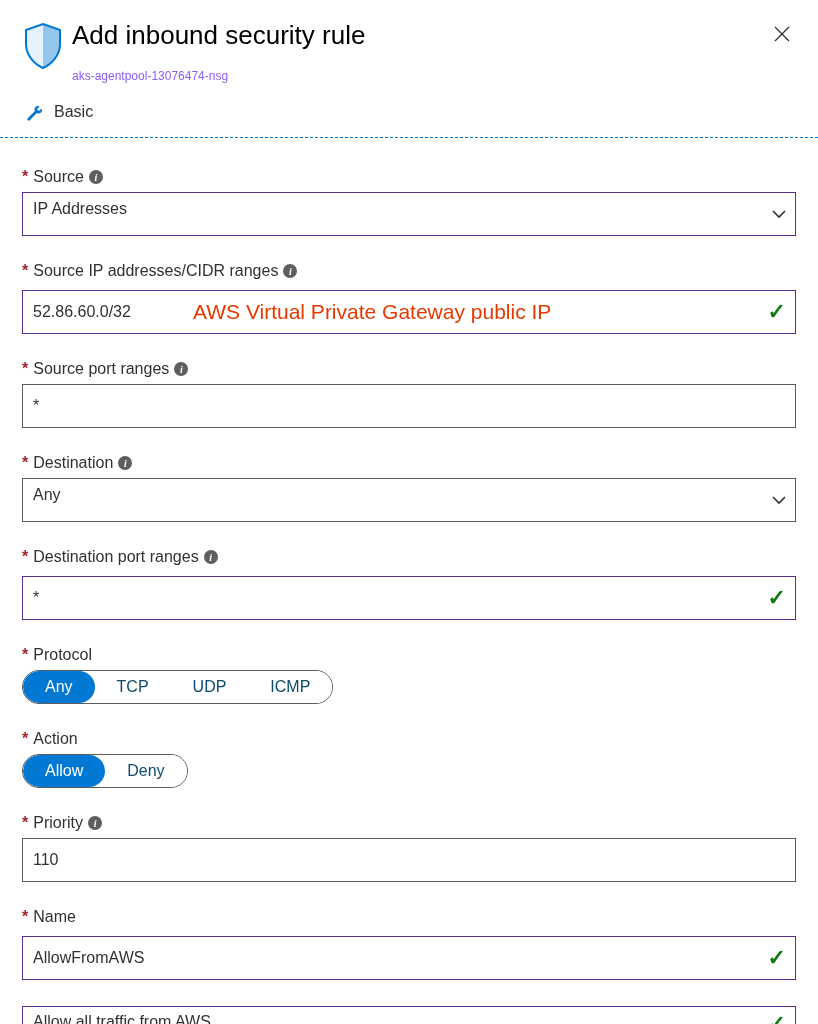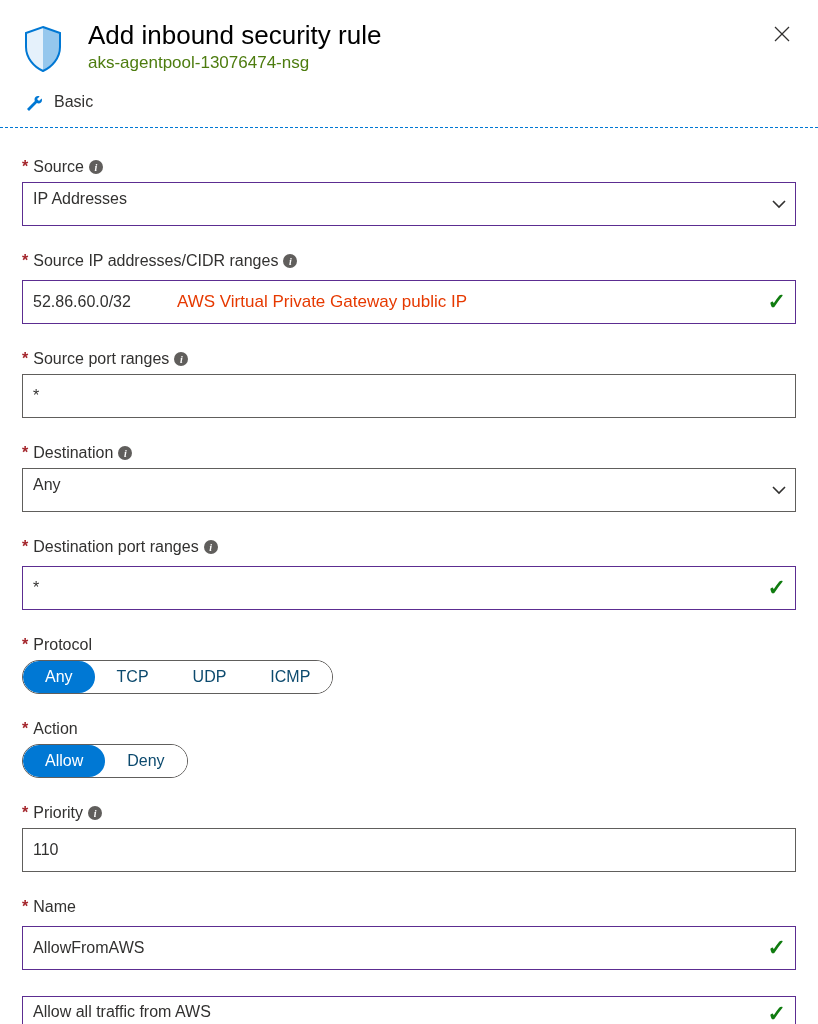--- a/index.html
+++ b/index.html
@@ -1,39 +1,39 @@
 <!DOCTYPE html>
 <html><head>
   <meta charset="utf-8">
   <style>
     * { box-sizing: border-box; margin: 0; padding: 0; font-family: 'Segoe UI', Arial, sans-serif; }
     body { background: #fff; width: 818px; height: 1024px; padding: 0; color: #323130; }
     .panel { padding: 20px 22px; }
-    .header-row { display: flex; align-items: flex-end; gap: 24px; position: relative; }
+    .header-row { display: flex; align-items: flex-start; gap: 8px; position: relative; }
     .shield-svg { flex-shrink: 0; margin-top: 2px; }
     .header-text { flex: 1; }
     .title { font-size: 26px; font-weight: 400; color: #000; line-height: 1.2; }
-    .subtitle { font-size: 17px; color: #4d7c0f; margin-top: 2px; }
+    .subtitle { font-size: 12px; color: #8b5cf6; margin-top: 18px; }
     .close-btn { position: absolute; right: 0; top: 0; width: 28px; height: 28px; background: none; border: none; cursor: pointer; display: flex; align-items: center; justify-content: center; }
     .basic-row { display: flex; gap: 8px; margin-top: 20px; margin-bottom: 12px; padding-left: 2px; }
     .basic-label { font-size: 16px; color: #323130; }
     .dashed-sep { border: none; border-top: 1px dashed #0078d4; margin: 0 -22px 30px -22px; }
     .form { padding: 0 0 0 0; }
     .field { margin-bottom: 26px; }
     .field-label { display: flex; align-items: center; gap: 5px; font-size: 16px; color: #323130; margin-bottom: 6px; }
     .req { color: #a4262c; font-weight: bold; }
     .info-icon { width: 14px; height: 14px; border-radius: 50%; background: #605e5c; color: #fff; display: inline-flex; align-items: center; justify-content: center; font-size: 10px; font-weight: bold; font-style: italic; font-family: Georgia, serif; cursor: help; }
     .input, .select, .textarea { width: 100%; border: 1px solid #605e5c; padding: 7px 10px; font-size: 16px; color: #323130; height: 44px; background: #fff; outline: none; }
     .input.valid, .select.valid, .textarea.valid { border: 1px solid #5c2d91; }
     .select { appearance: none; -webkit-appearance: none; cursor: pointer; }
     .select-wrap { position: relative; }
     .chevron { position: absolute; right: 10px; top: 50%; transform: translateY(-50%); pointer-events: none; }
     .input-wrap { position: relative; margin-top: 10px; }
     .check-mark { position: absolute; right: 10px; top: 50%; transform: translateY(-50%); color: #107c10; font-size: 22px; font-weight: bold; pointer-events: none; }
-    .annotation { position: absolute; left: 155px; top: 50%; transform: translateY(-50%); color: #e63900; font-size: 17px; pointer-events: none; }
+    .annotation { position: absolute; left: 171px; top: 50%; transform: translateY(-50%); color: #e63900; font-size: 21px; pointer-events: none; }
     .pill-group { display: inline-flex; border: 1px solid #605e5c; border-radius: 18px; overflow: hidden; height: 34px; }
     .pill { border: none; background: #fff; color: #0c4a6e; font-size: 16px; padding: 0 22px; cursor: pointer; height: 100%; display: flex; align-items: center; }
     .pill.active { background: #0078d4; color: #fff; border-radius: 18px; font-weight: normal; }
     .textarea { height: 78px; resize: none; font-family: inherit; padding-top: 6px; }
   </style>
 </head>
 <body>
 
 <div class="panel">
   <div class="header-row">

